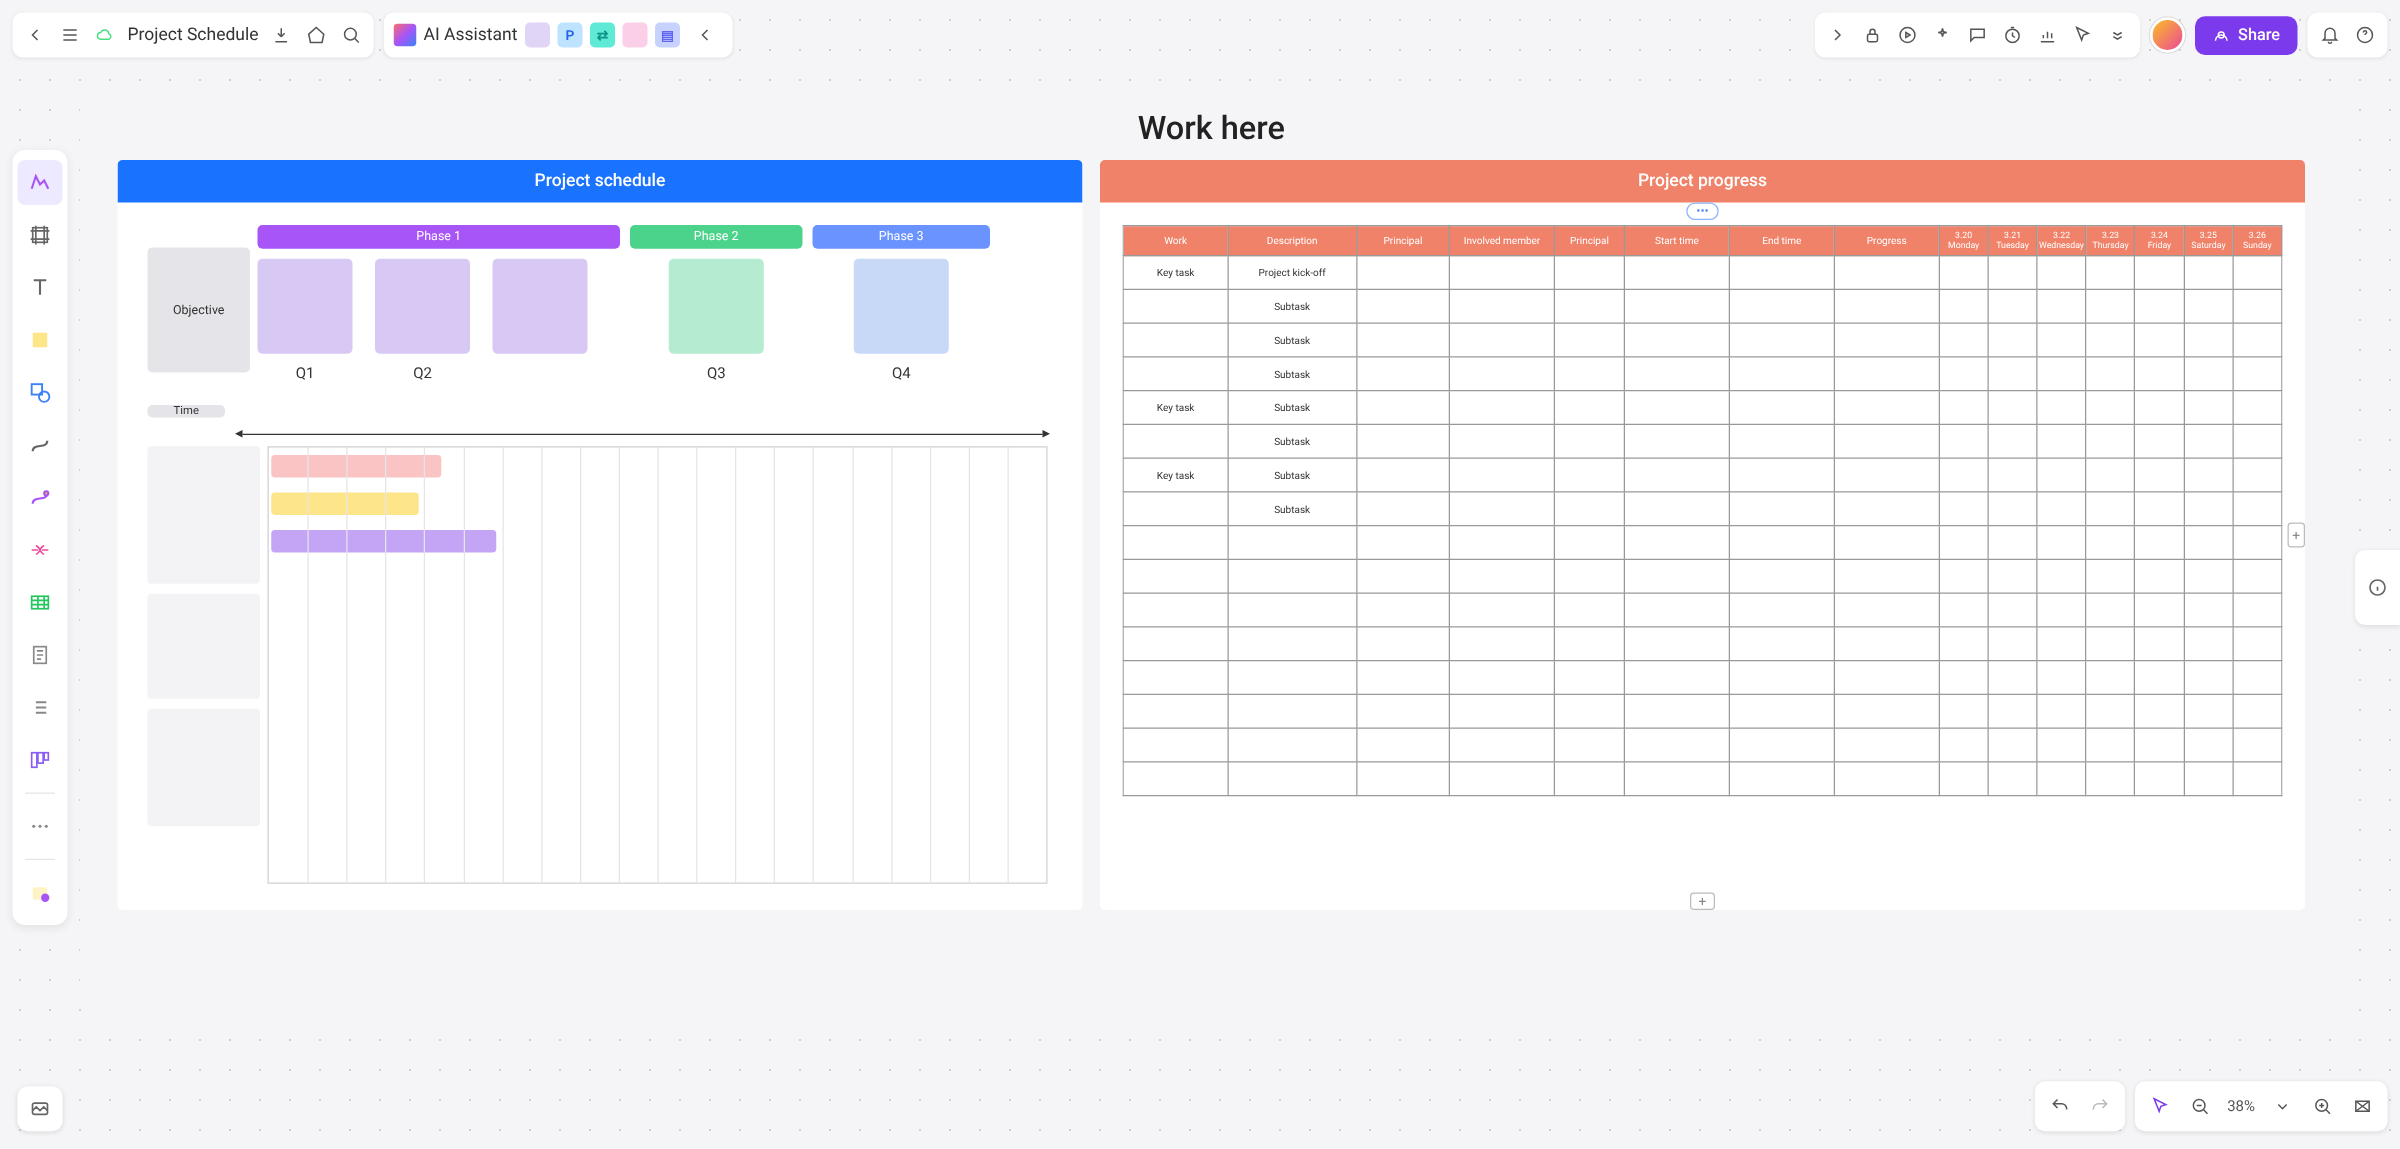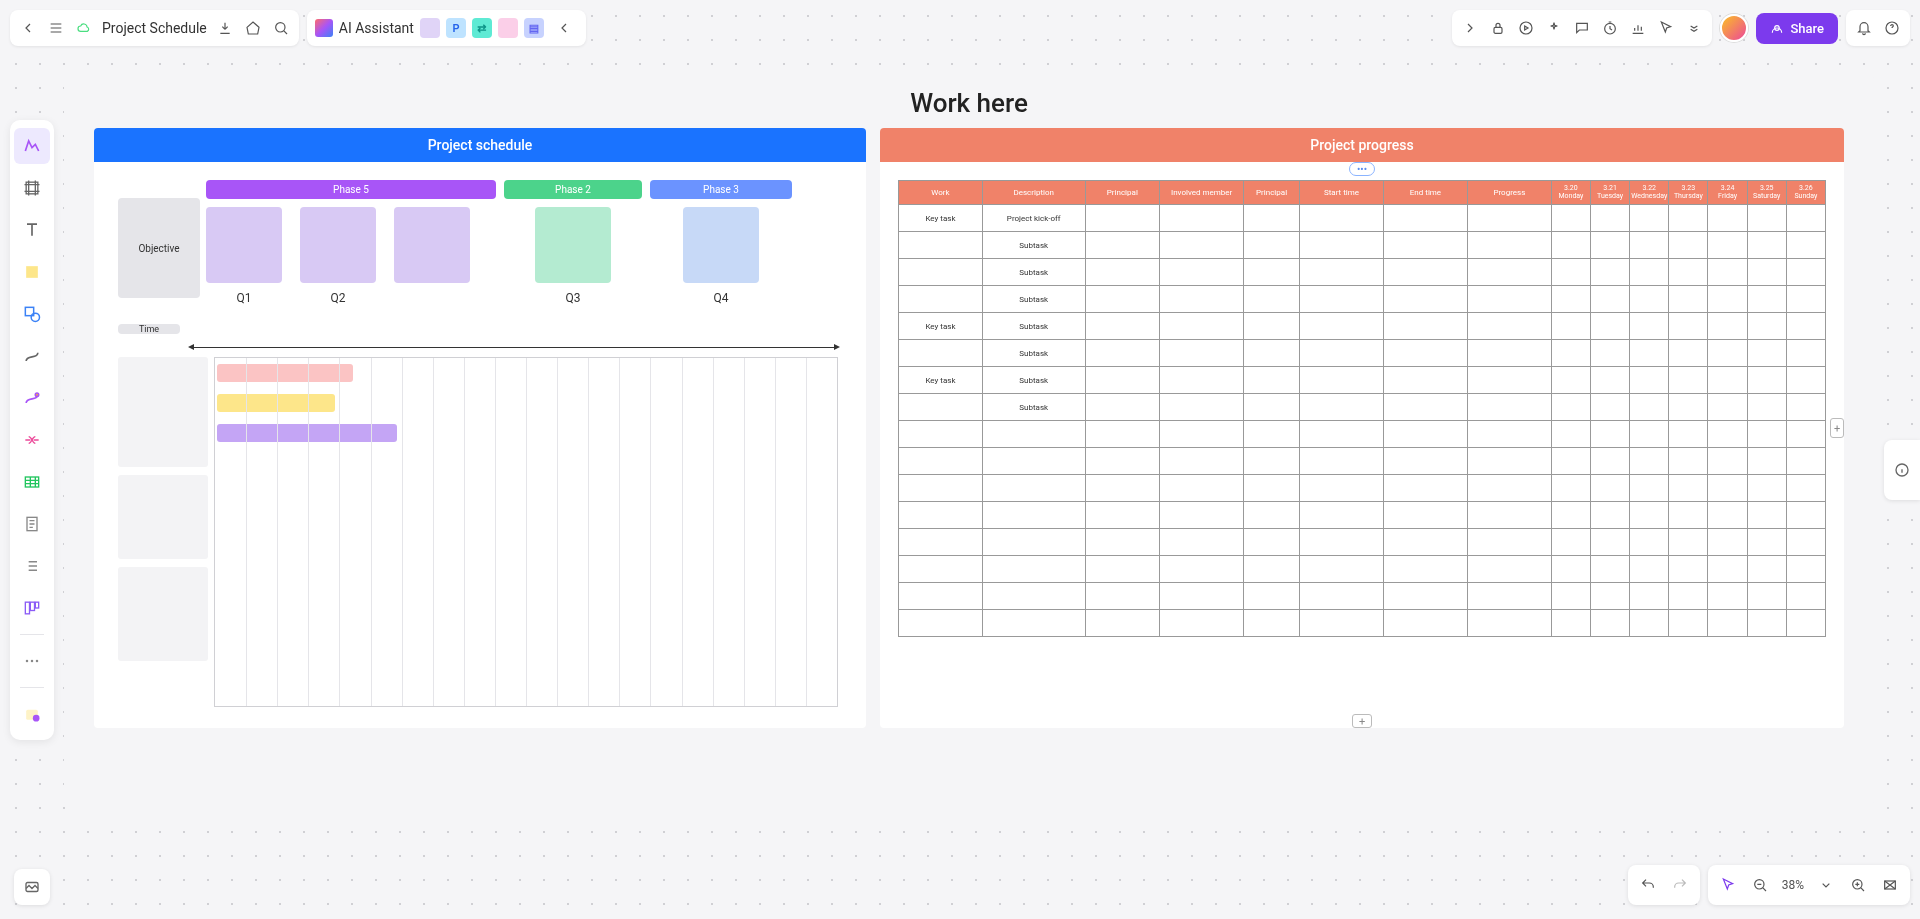--- a/index.html
+++ b/index.html
@@ -378,21 +378,21 @@
   <div class="two-col">
 
     <div class="panel schedule">
       <div class="panel-header blue">Project schedule</div>
       <div class="sched-body">
         <div class="sched-row1">
           <div class="obj-box">Objective</div>
           <div>
             <div style="display:flex;gap:8px">
               <div class="phase-col">
-                <div class="phase-hdr p1">Phase 5</div>
+                <div class="phase-hdr p1">Phase 1</div>
                 <div class="phase-boxes">
                   <div style="text-align:center">
                       <div class="pbox lav"></div>
                       <div class="qlabel">Q1</div>
                     </div>
                   <div style="text-align:center">
                       <div class="pbox lav"></div>
                       <div class="qlabel">Q2</div>
                     </div>
                   <div style="text-align:center">

